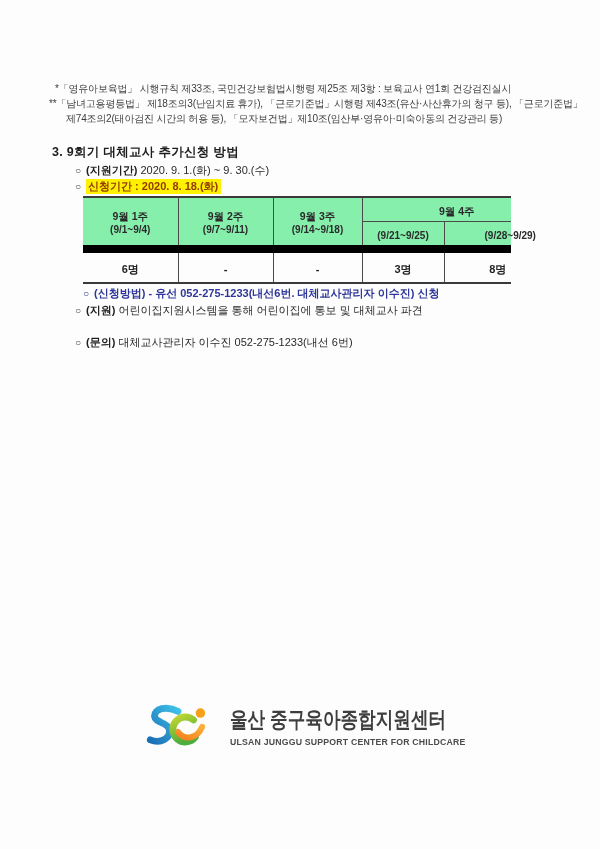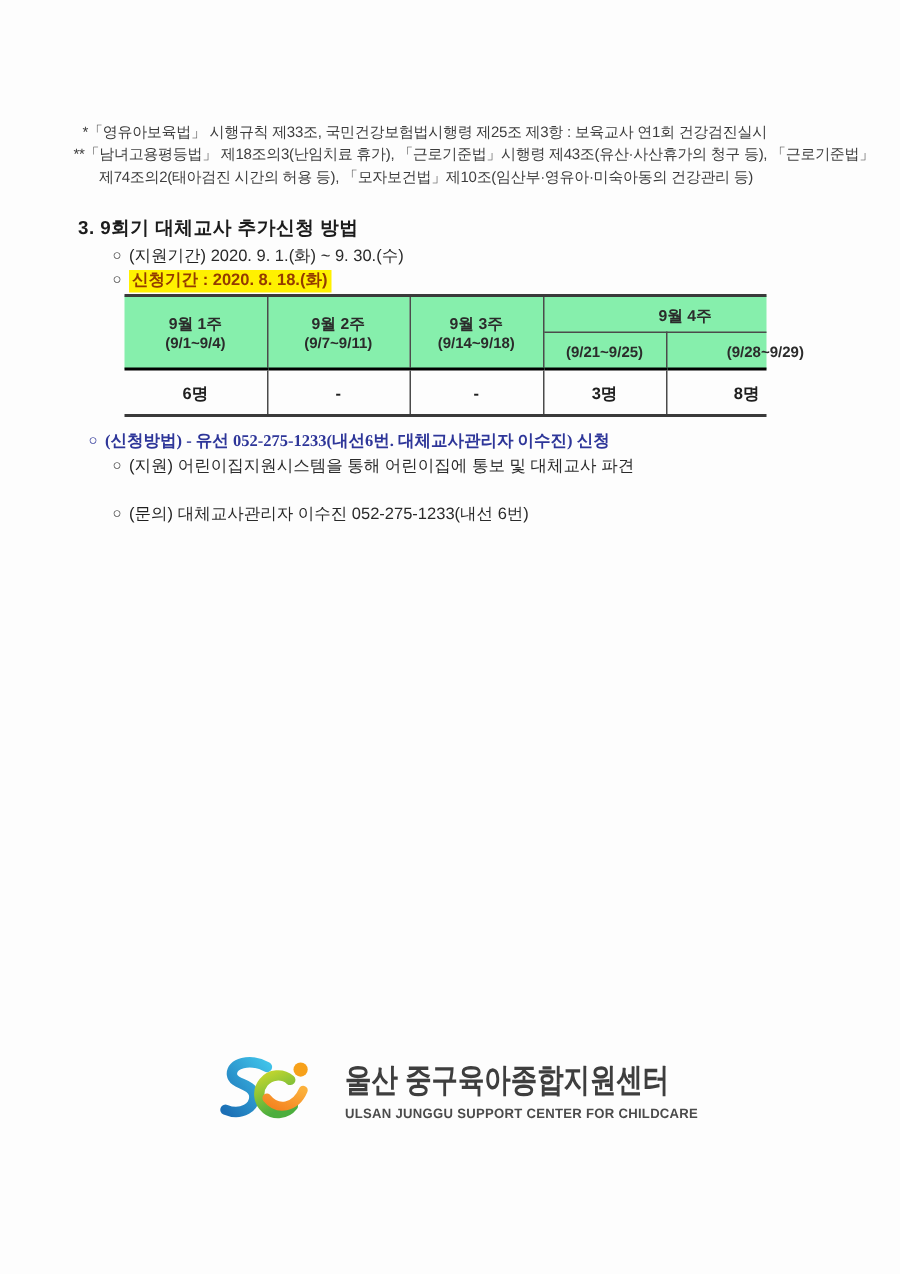--- a/index.html
+++ b/index.html
@@ -34,24 +34,24 @@
     position:absolute;
     font-size:11px;color:#2a2a2a;
     white-space:nowrap;
   }
   .blt{
     display:inline-block;
     font-size:10px;color:#444;
     margin-right:5px;
     transform:translateY(-0.5px);
   }
-  .lbl{font-weight:normal;color:#1f1f1f;}
+  .lbl{font-weight:bold;color:#1f1f1f;}
   .b1{left:75px;top:163px;}
   .b2{left:75px;top:179px;}
-  .b3{left:59px;top:286px;font-weight:bold;color:#2e3699;font-family:Liberation Serif, serif;}
+  .b3{left:83px;top:286px;font-weight:bold;color:#2e3699;}
   .b3 .blt{color:#2e3699;}
   .b4{left:75px;top:303px;}
   .b5{left:75px;top:319px;}
   .b6{left:75px;top:335px;}
   .hl{
     background:#fff100;
     color:#933b00;
     font-weight:bold;
     padding:1px 3px 2px 2px;
   }
@@ -67,21 +67,21 @@
   table.sched td{
     border-right:1px solid #4b4b4b;
     text-align:center;vertical-align:middle;
     padding:0;
   }
   table.sched td:last-child{border-right:none;padding-left:40px;}
   table.sched tr.h td{background:#86efac;}
   table.sched td.w4{border-bottom:1px solid #4b4b4b;height:23px;}
   table.sched tr.h2 td{height:23px;}
   table.sched tr.data td{
-    border-top:2px solid #000000;
+    border-top:8px solid #000000;
     height:29px;background:#fdfdfd;
   }
   .wk-title{font-size:10.5px;font-weight:bold;color:#2b2b2b;line-height:14px;margin-top:2px;}
   .wk-dates{font-size:10px;font-weight:bold;color:#2b2b2b;line-height:14px;}
   .w4-title{font-size:10.5px;font-weight:bold;color:#2b2b2b;}
   .sub-dates{font-size:10px;font-weight:bold;color:#2b2b2b;}
   .cnt{font-size:11px;font-weight:bold;color:#1f1f1f;}
   
   .logo{
     position:absolute;left:146px;top:700px;

